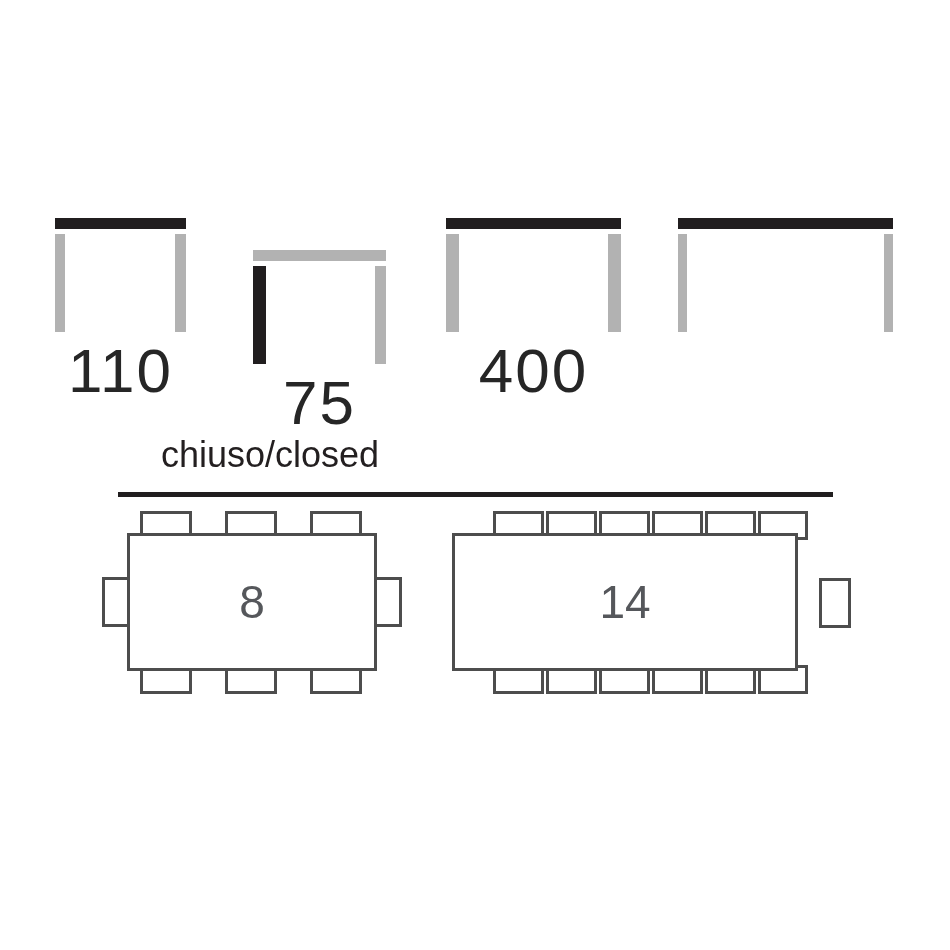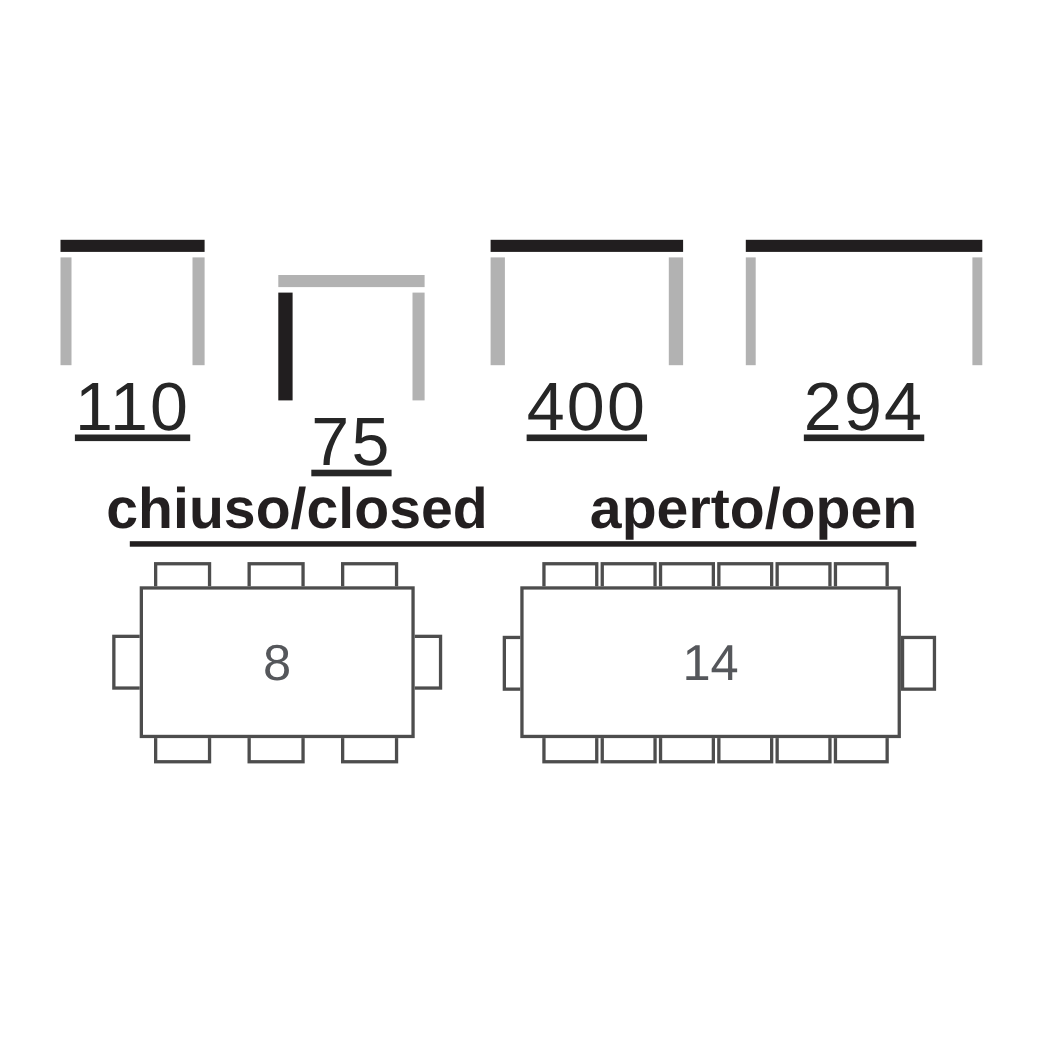--- a/index.html
+++ b/index.html
@@ -39,28 +39,27 @@
     position: absolute;
     top: 122px;
     left: -30px;
     right: -30px;
     text-align: center;
     font-size: 62px;
     font-weight: 300;
     letter-spacing: 2px;
     color: #262626;
     line-height: 1;
-    text-decoration: underline;
   }
   
   .section-label {
     position: absolute;
     top: 437px;
-    font-size: 52px;
-    font-weight: 700;
+    font-size: 36px;
+    font-weight: 400;
     color: #231f20;
     text-align: center;
     line-height: 1;
     white-space: nowrap;
   }
   .underline {
     position: absolute;
     top: 492px;
     left: 118px;
     width: 715px;
@@ -115,25 +114,23 @@
     <div class="sv-bar" style="background:#211e1f;"></div>
     <div class="sv-leg left" style="width:13px; background:#b2b2b2;"></div>
     <div class="sv-leg right" style="width:13px; background:#b2b2b2;"></div>
     <div class="sv-dim">400</div>
   </div>
 
   <div class="sideview" style="left:678px; width:215px;">
     <div class="sv-bar" style="background:#211e1f;"></div>
     <div class="sv-leg left" style="width:9px; background:#b2b2b2;"></div>
     <div class="sv-leg right" style="width:9px; background:#b2b2b2;"></div>
-    <div class="sv-dim">294</div>
   </div>
 
   <div class="section-label" style="left:95px; width:350px;">chiuso/closed</div>
-  <div class="section-label" style="left:520px; width:330px;">aperto/open</div>
   <div class="underline"></div>
 
   <div>
     <div class="chair" style="left:140px; top:511px; width:52px; height:29px;"></div>
     <div class="chair" style="left:225px; top:511px; width:52px; height:29px;"></div>
     <div class="chair" style="left:310px; top:511px; width:52px; height:29px;"></div>
     <div class="chair" style="left:140px; top:665px; width:52px; height:29px;"></div>
     <div class="chair" style="left:225px; top:665px; width:52px; height:29px;"></div>
     <div class="chair" style="left:310px; top:665px; width:52px; height:29px;"></div>
     <div class="chair" style="left:102px; top:577px; width:33px; height:50px;"></div>
@@ -151,18 +148,18 @@
     <div class="chair" style="left:705px; top:511px; width:51px; height:29px;"></div>
     <div class="chair" style="left:758px; top:511px; width:50px; height:29px;"></div>
     <div class="chair" style="left:493px; top:665px; width:51px; height:29px;"></div>
     <div class="chair" style="left:546px; top:665px; width:51px; height:29px;"></div>
     <div class="chair" style="left:599px; top:665px; width:51px; height:29px;"></div>
     <div class="chair" style="left:652px; top:665px; width:51px; height:29px;"></div>
     <div class="chair" style="left:705px; top:665px; width:51px; height:29px;"></div>
     <div class="chair" style="left:758px; top:665px; width:50px; height:29px;"></div>
     <div class="chair" style="left:457px; top:578px; width:32px; height:50px;"></div>
     <div class="chair" style="left:819px; top:578px; width:32px; height:50px;"></div>
-    <div class="tabletop" style="left:473px; top:533px; width:346px; height:138px;">
+    <div class="tabletop" style="left:452px; top:533px; width:346px; height:138px;">
       <span class="seat-count">14</span>
     </div>
   </div>
 
 </div>
 
 </body></html>

